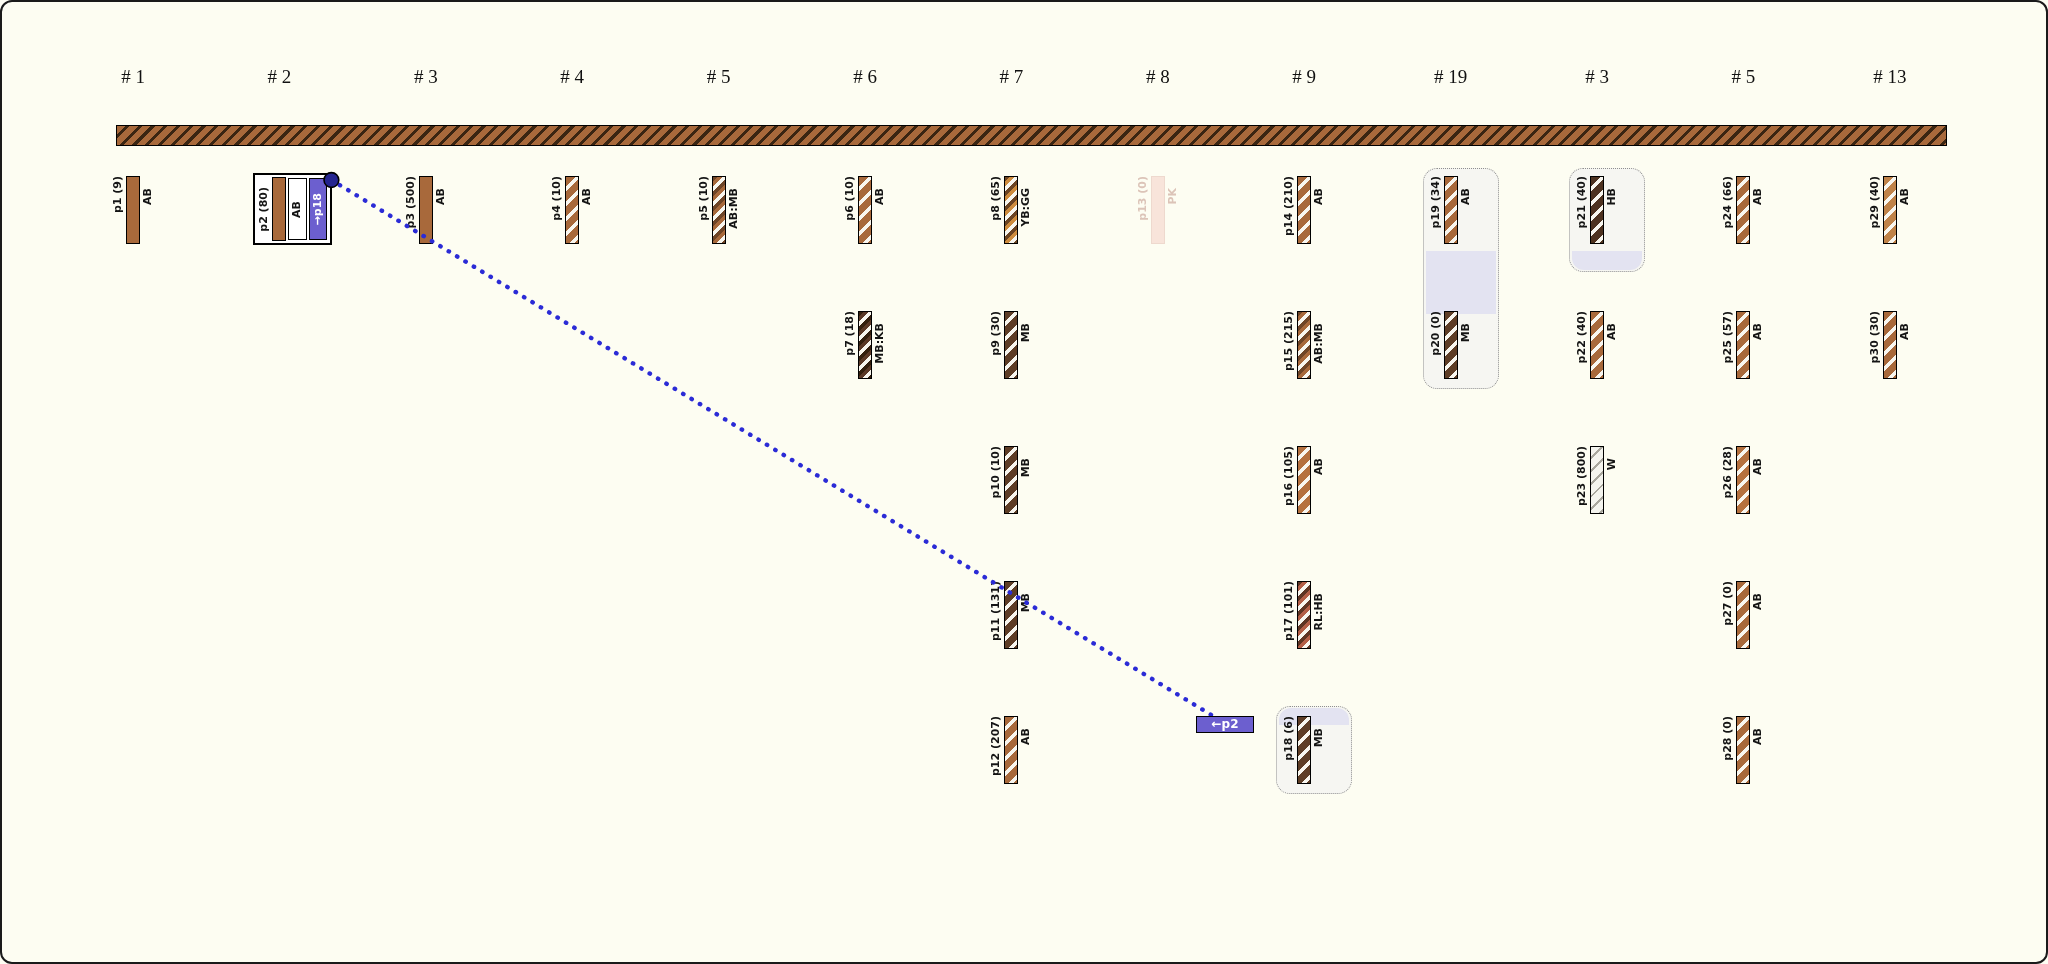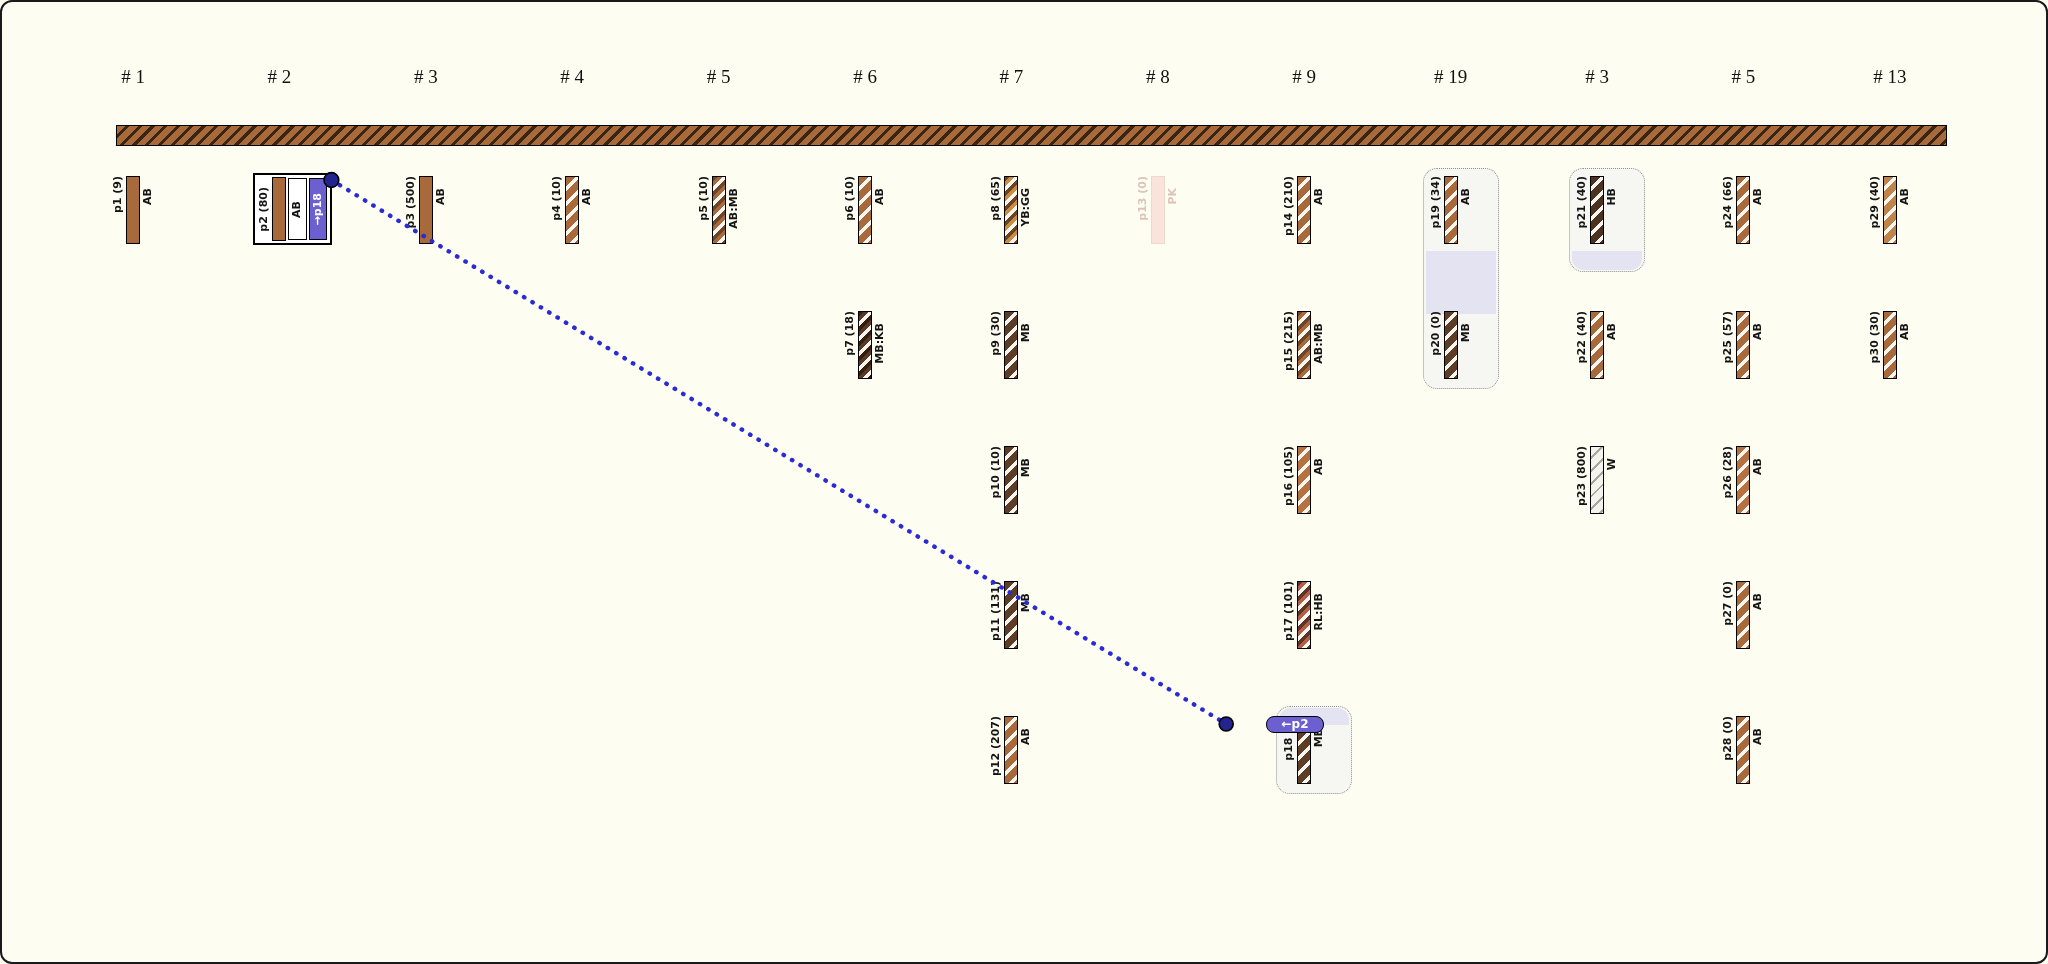--- a/index.html
+++ b/index.html
@@ -224,15 +224,15 @@
         <div class="bar" style="background: repeating-linear-gradient(135deg, rgb(168, 105, 59) 0px, rgb(168, 105, 59) 7px, rgb(248, 246, 239) 7px, rgb(248, 246, 239) 10.5px);"></div>
         <span class="vtext code">AB</span>
       </div>
     </div>
   <svg class="links" id="linksvg" width="2044" height="960">
       <line x1="329.4" y1="178" x2="1224.2" y2="722" stroke="#2B2BD6" stroke-width="4.4" stroke-linecap="round" stroke-dasharray="0.4 9.4"></line>
       <circle cx="329.4" cy="178" r="7.4" fill="#24248F" stroke="#000" stroke-width="1.6"></circle>
       <circle cx="1224.2" cy="722" r="7" fill="#24248F" stroke="#000" stroke-width="1.6"></circle>
     </svg>
   <div id="tags">
-      <div class="tag2" style="left: 1264px; top: 713.5px; width: 58px; height: 17px; border-radius: 8px;">←p2</div>
+      <div class="tag2" style="left: 1194px; top: 713.5px; width: 58px; height: 17px;">←p2</div>
     </div>
 </div>
 
 </body></html>

